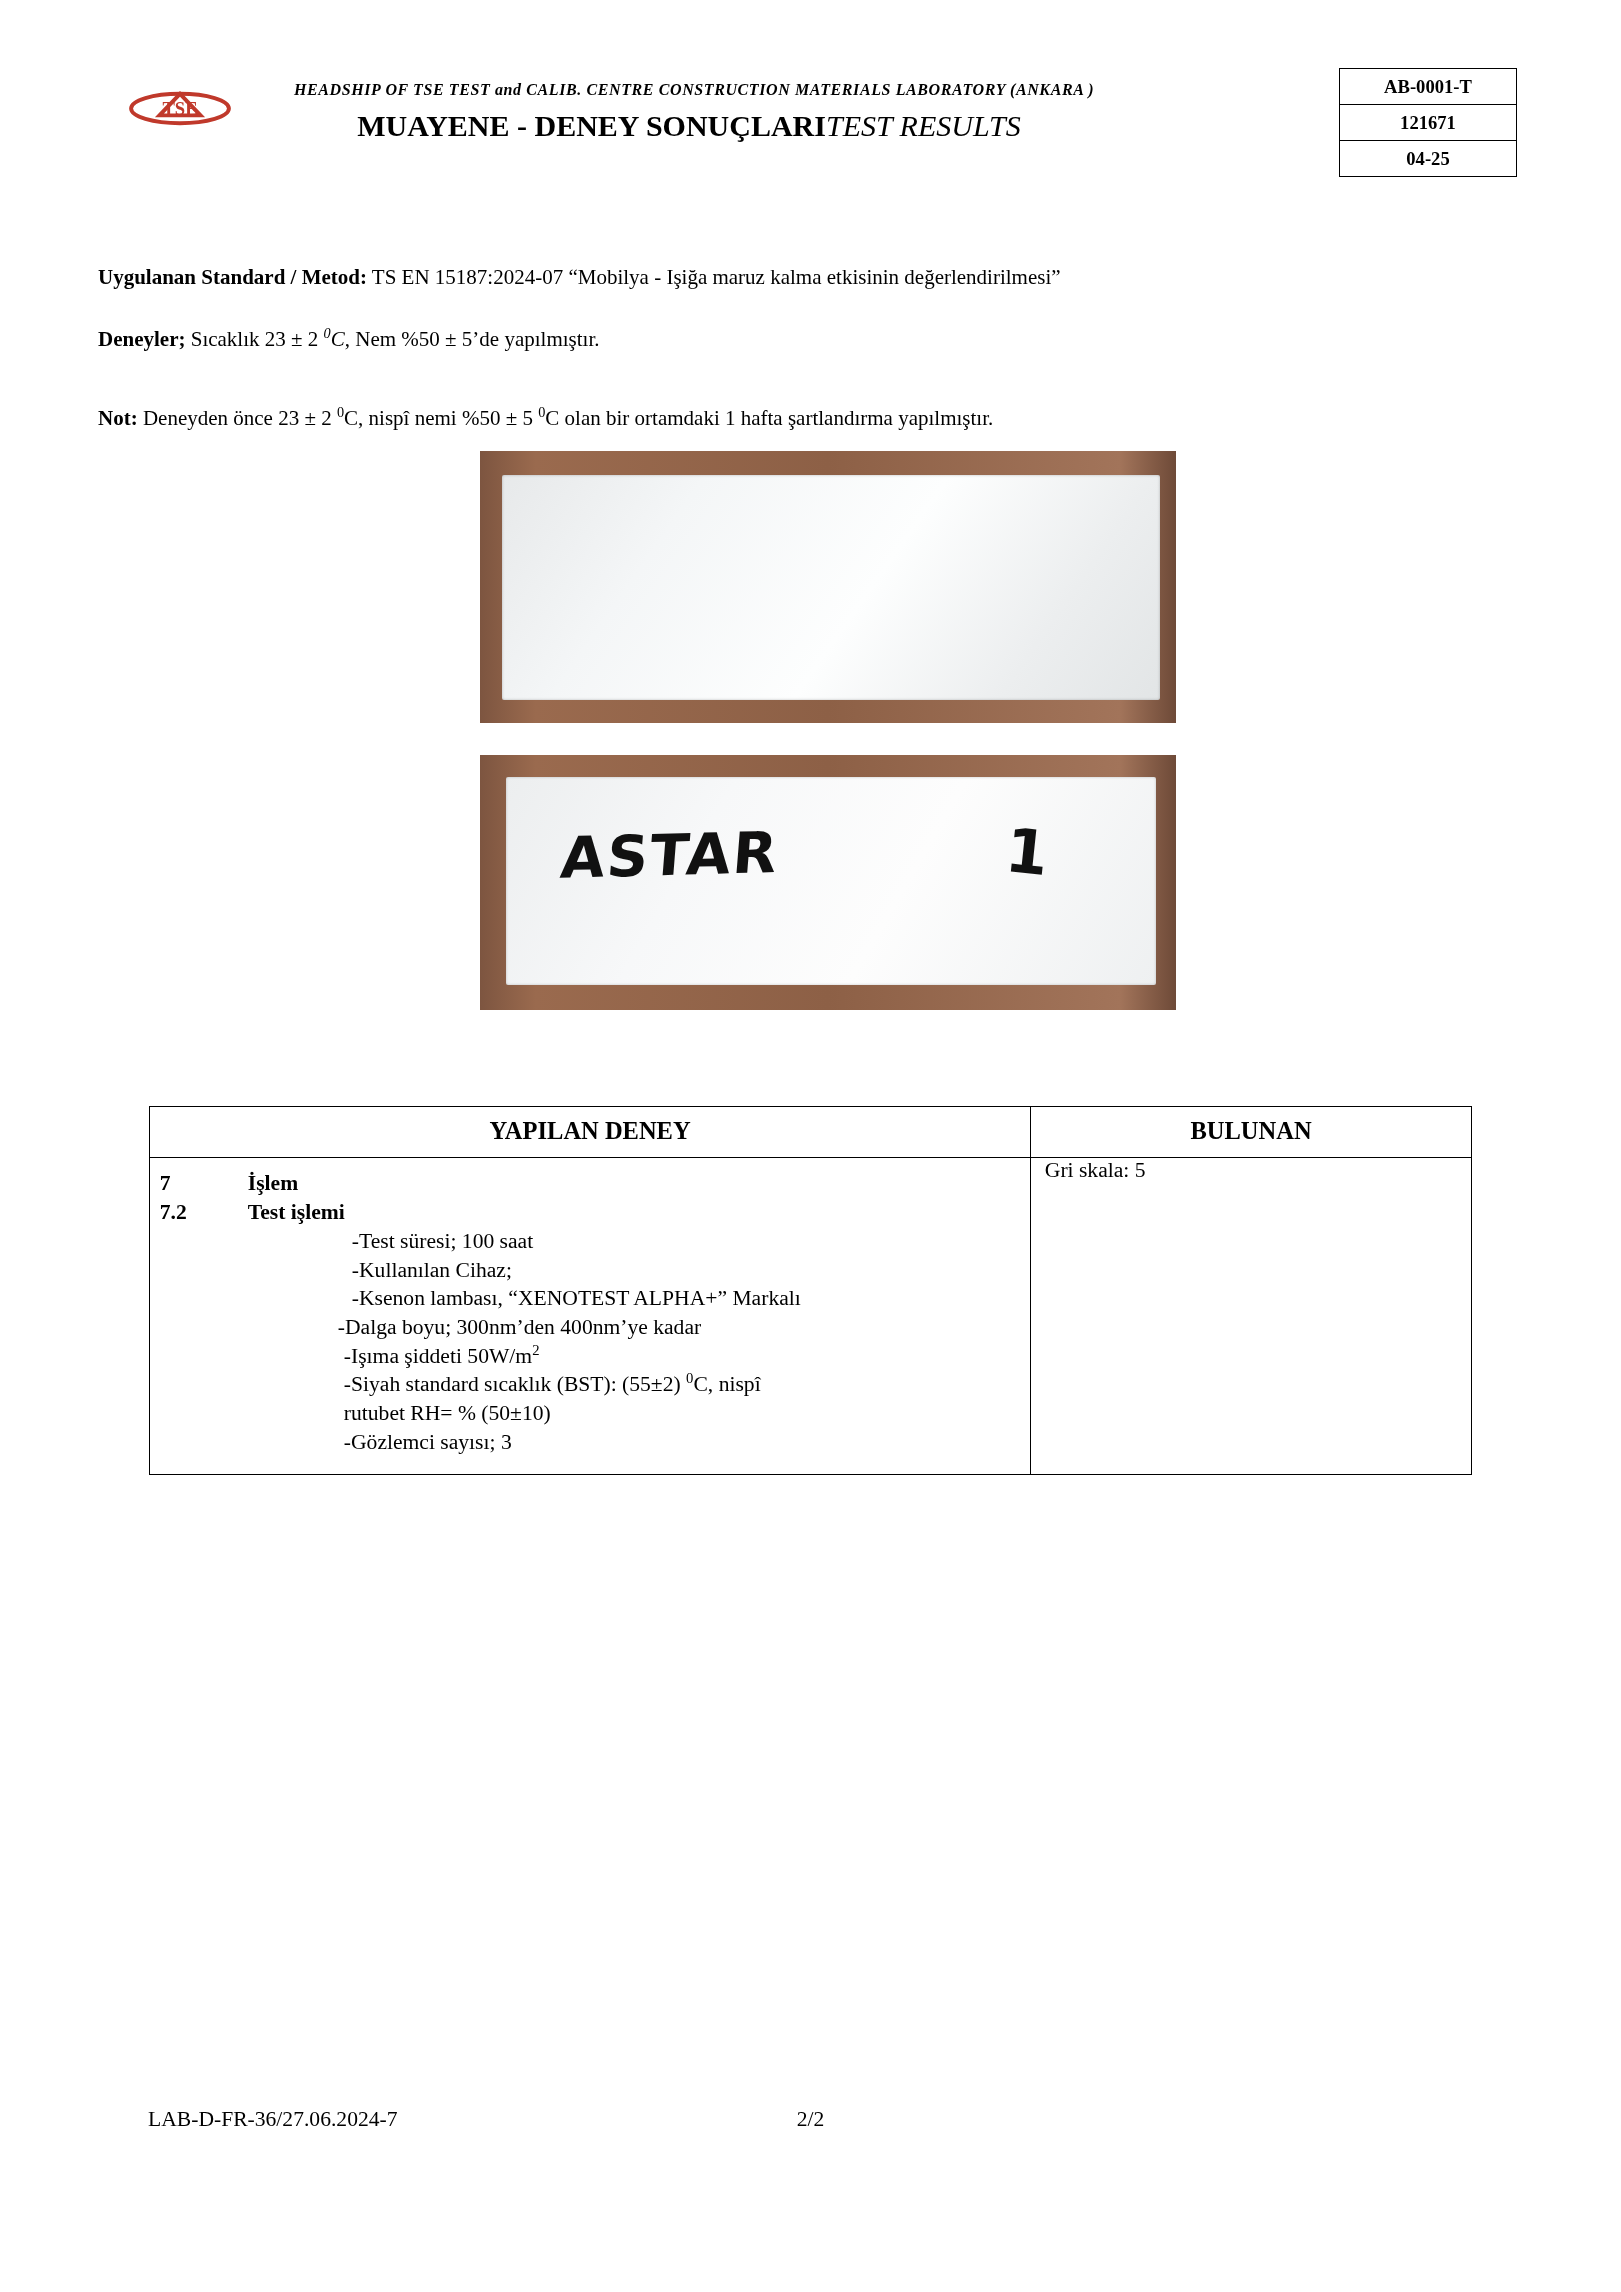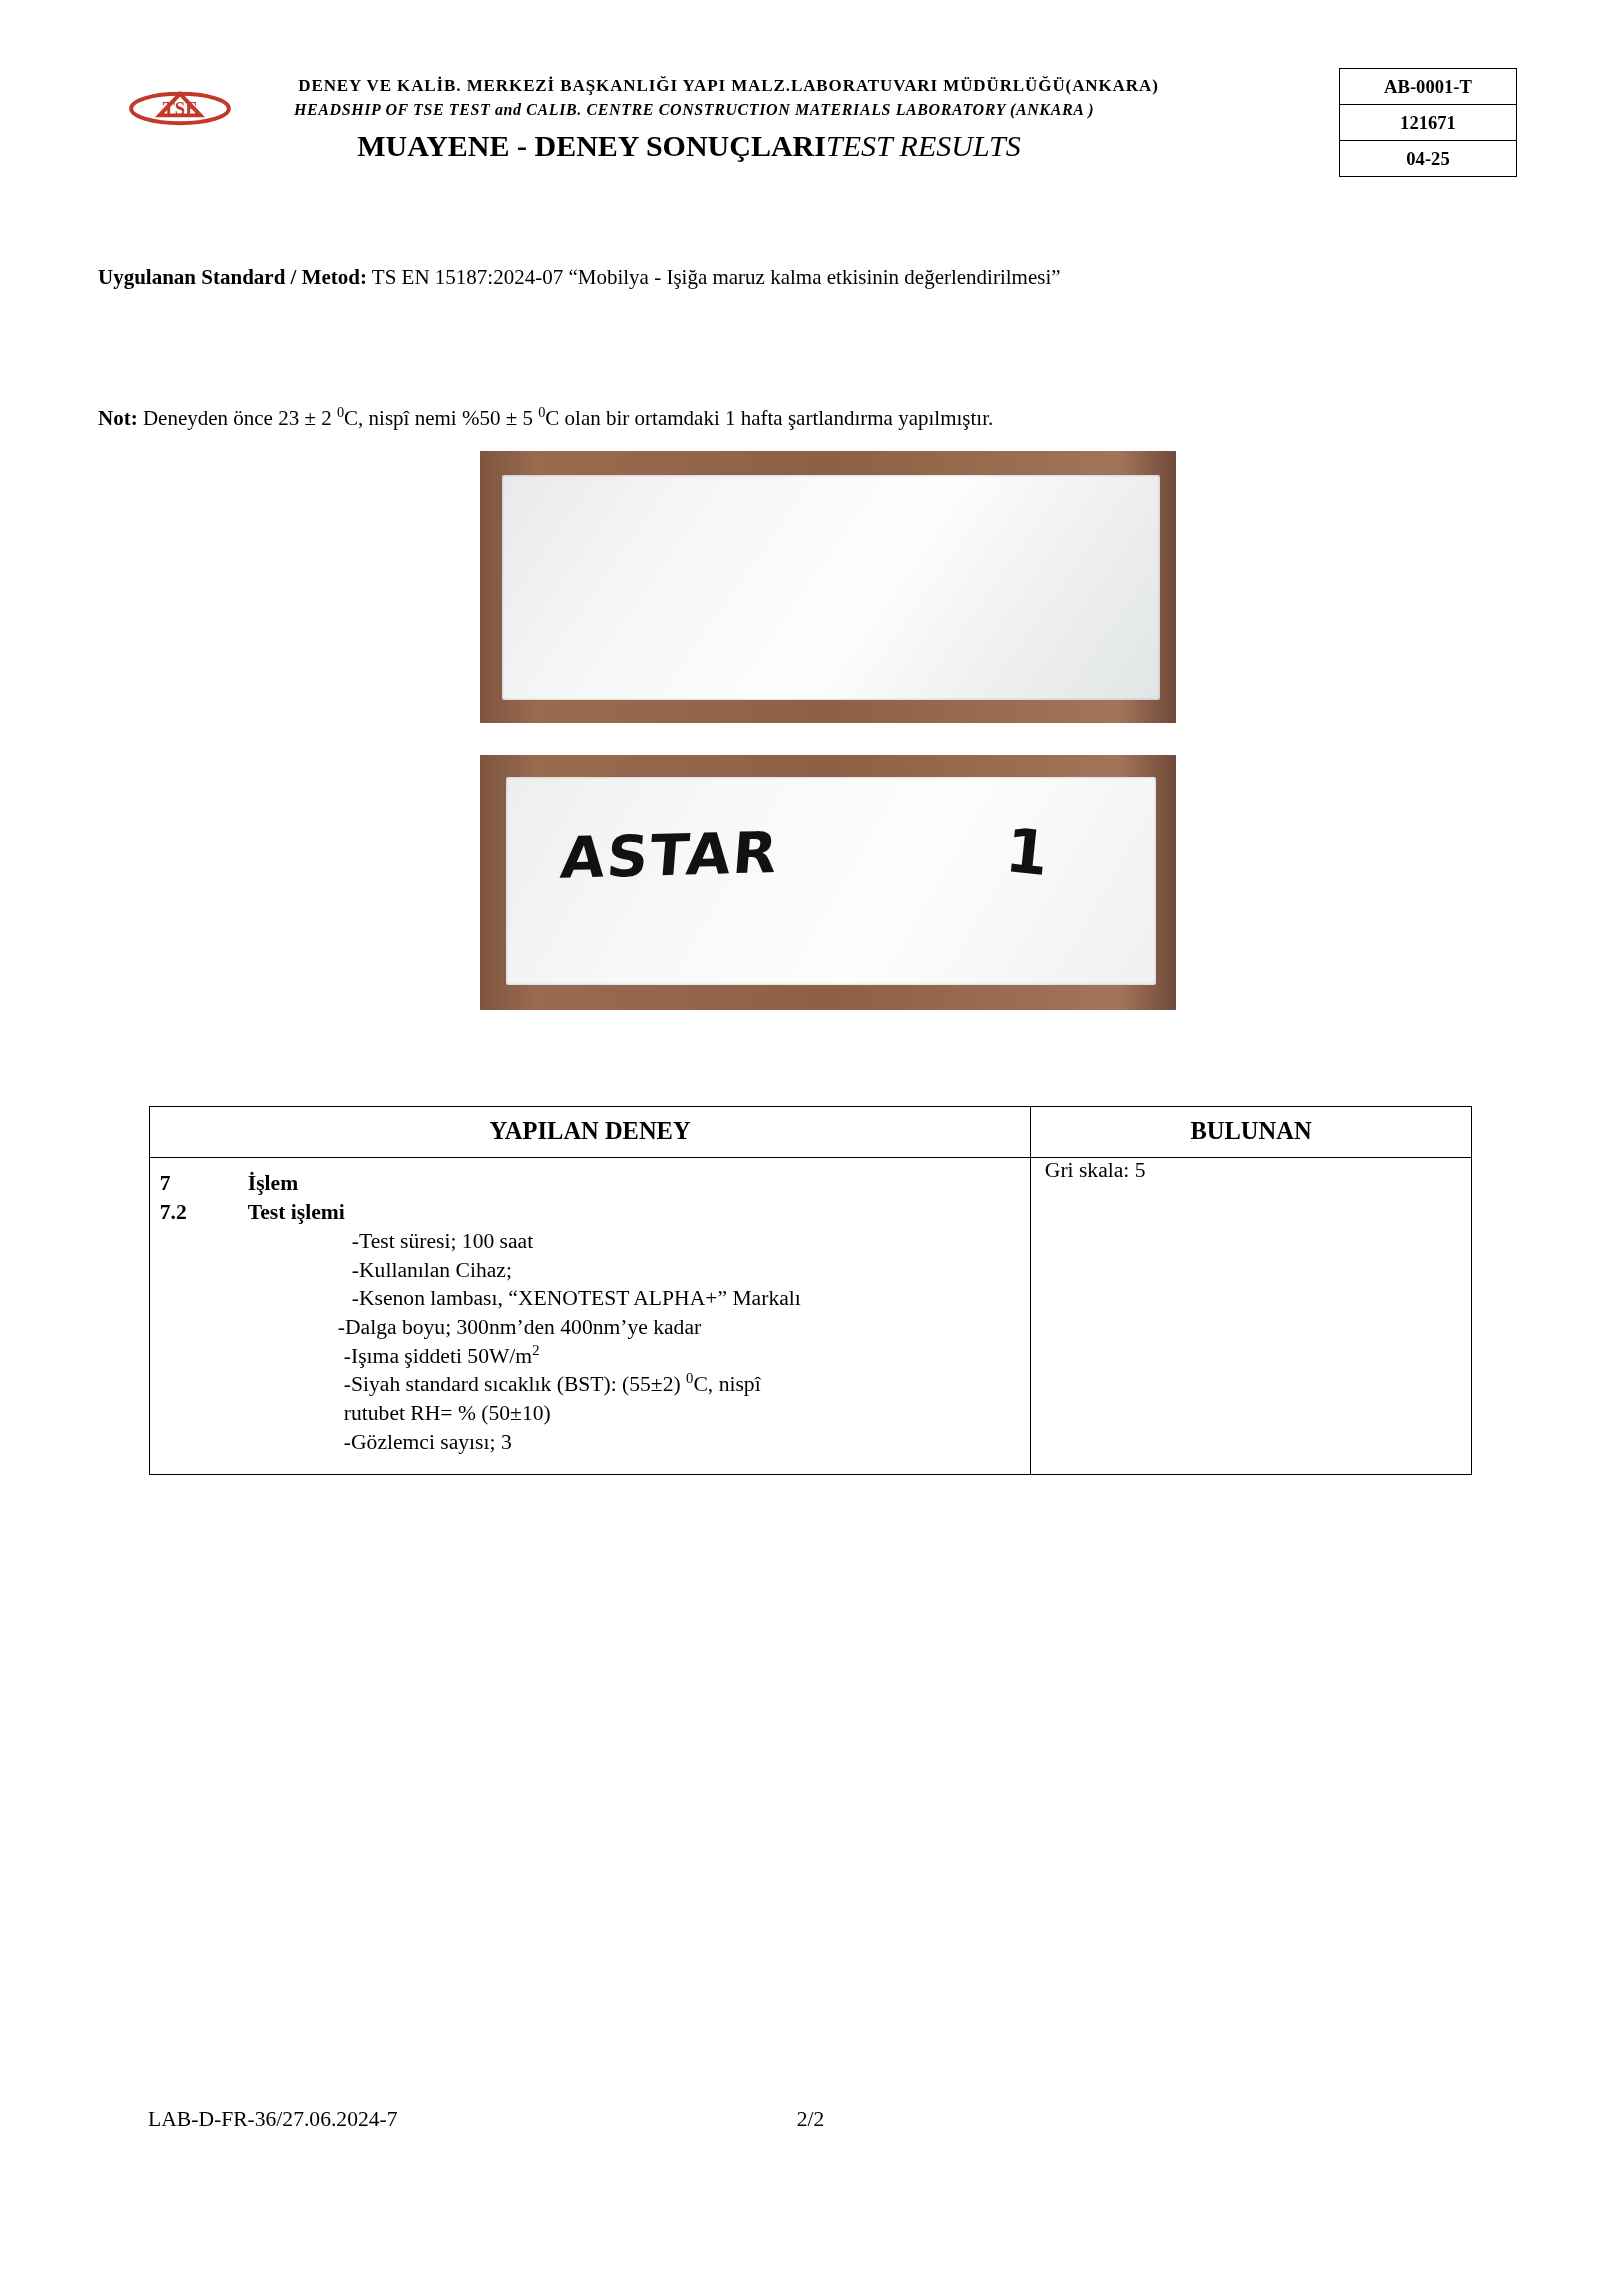--- a/index.html
+++ b/index.html
@@ -243,40 +243,43 @@
     <div class="hdr-left">
 
       <div class="tse-logo">
         <svg width="104" height="45" viewBox="0 0 106 46" xmlns="http://www.w3.org/2000/svg">
           <ellipse cx="53" cy="23" rx="50" ry="15" fill="none" stroke="#c0392b" stroke-width="4"></ellipse>
           <polygon points="53,8 74,30 32,30" fill="none" stroke="#c0392b" stroke-width="4"></polygon>
           <text x="53" y="30" font-family="Liberation Serif, serif" font-size="19" font-weight="bold" fill="#c0392b" text-anchor="middle">TSE</text>
         </svg>
       </div>
 
-      <div class="hdr-line1">DENEY VE KALİB. MERKEZİ BAŞKANLIĞI  YAPI MALZ.LABORATUVARI MÜDÜRLÜĞÜ(ANKARA)</div>
       <div class="hdr-line2">HEADSHIP OF TSE TEST and CALIB. CENTRE CONSTRUCTION MATERIALS LABORATORY (ANKARA )</div>
 
       <div class="hdr-title">
         <span class="tr">MUAYENE - DENEY SONUÇLARI</span><span class="en">TEST RESULTS</span>
       </div>
     </div>
 
     <div class="code-box">
       <div class="code-cell">AB-0001-T</div>
       <div class="code-cell">121671</div>
       <div class="code-cell">04-25</div>
     </div>
   </div>
 
   <div class="para" id="para-standard">
     <b>Uygulanan Standard / Metod:</b>
     <span>TS EN 15187:2024-07 “Mobilya - Işiğa maruz kalma etkisinin değerlendirilmesi”</span>
   </div>
 
+  <div class="para" id="para-deneyler">
+    <b>Deneyler;</b>
+    <span>Sıcaklık 23 ± 2 </span><span class="ital"><sup>0</sup>C</span><span>, Nem %50 ± 5’de yapılmıştır.</span>
+  </div>
 
   <div class="para" id="para-not">
     <b>Not:</b>
     <span>Deneyden önce 23 ± 2 </span><sup>0</sup><span>C, nispî nemi %50 ± 5 </span><sup>0</sup><span>C olan bir ortamdaki 1 hafta şartlandırma yapılmıştır.</span>
   </div>
 
   <div class="photo-wrap" id="photo1">
     <div class="photo-frame">
       <div class="panel"></div>
     </div>

